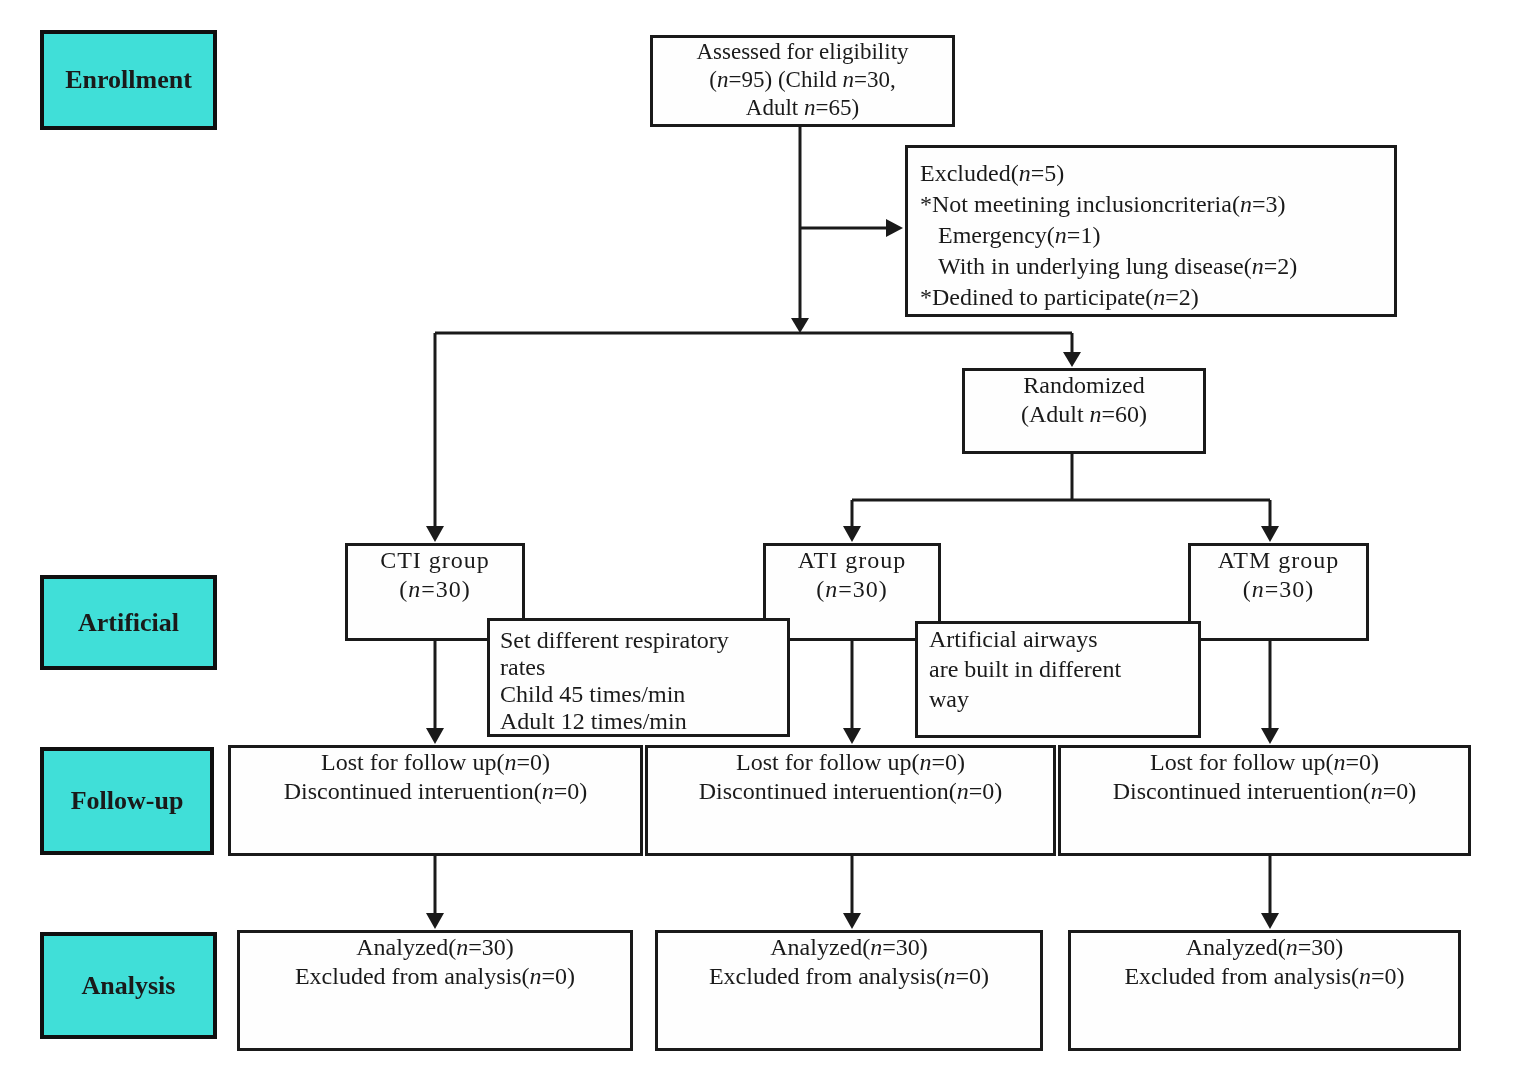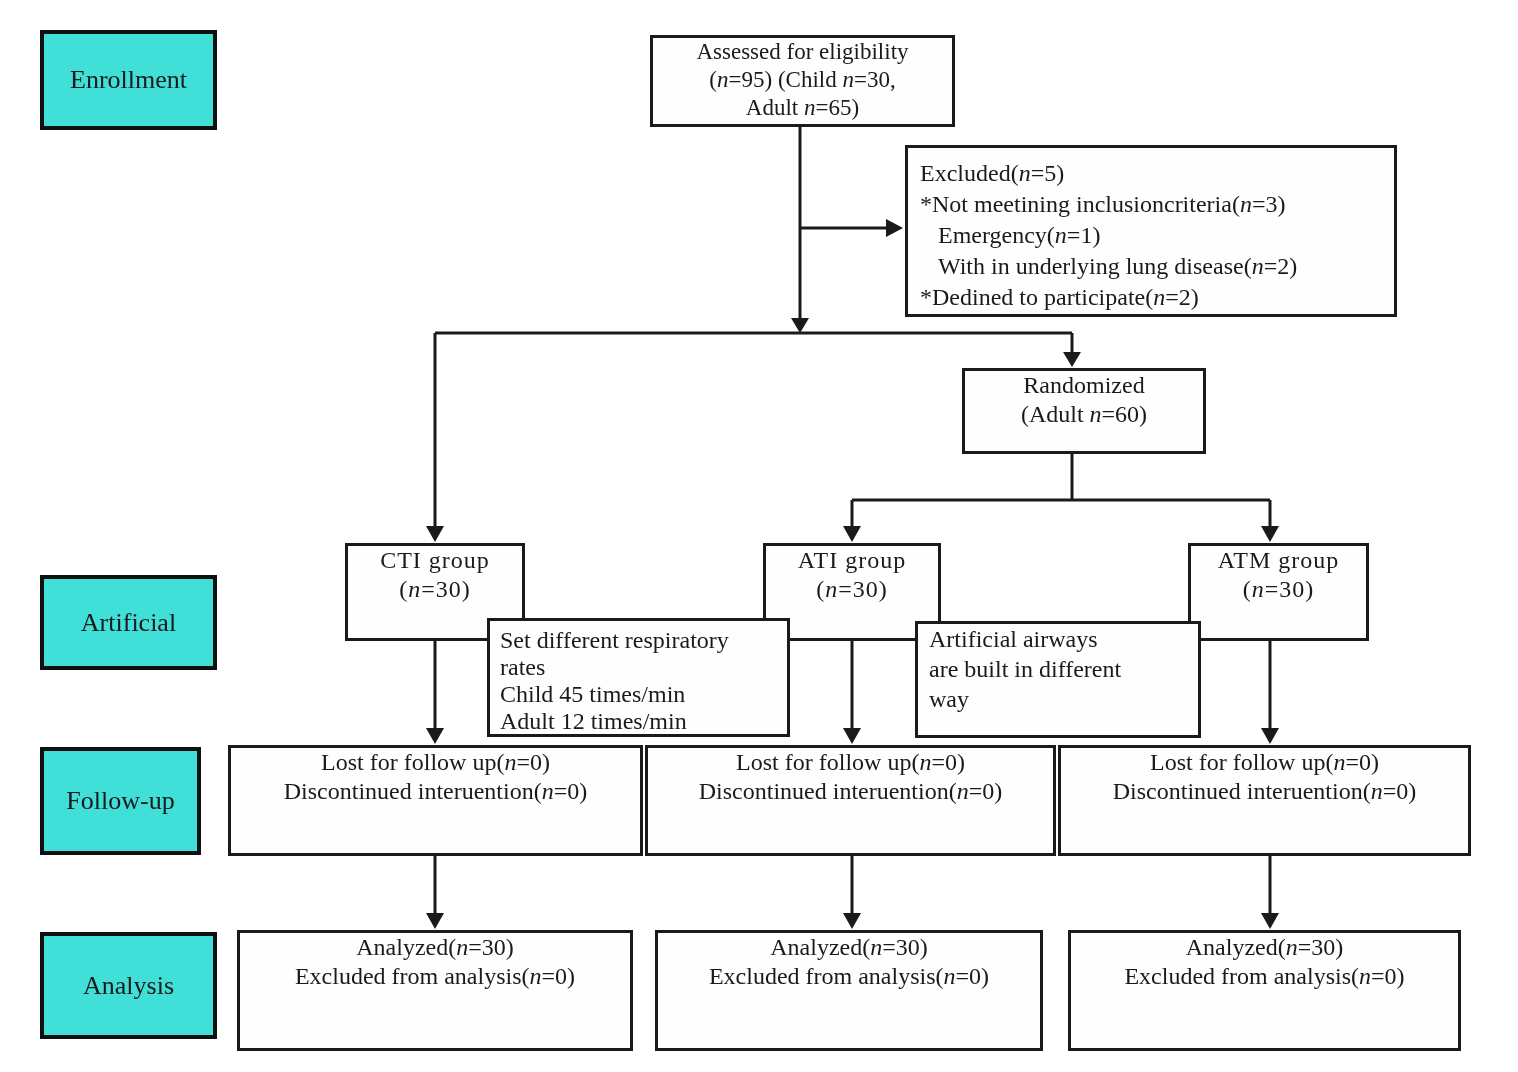--- a/index.html
+++ b/index.html
@@ -36,27 +36,27 @@
   .box .txt{width:100%;}
   .box.left-al{justify-content:flex-start;text-align:left;align-items:flex-start;font-family:Liberation Serif, serif;}
 
   .stage{
     position:absolute;
     background:var(--stage-fill);
     border:4px solid var(--stage-border);
     box-sizing:border-box;
     display:flex;align-items:center;justify-content:center;
     font-family:"Liberation Serif","DejaVu Serif",serif;
-    font-weight:normal;font-size:26px;
+    font-weight:bold;font-size:26px;
   }
 
   
   .stage-enrollment{left:40px;top:30px;width:177px;height:100px;}
   .stage-allocation{left:40px;top:575px;width:177px;height:95px;}
-  .stage-followup{left:40px;top:747px;width:161px;height:108px;}
+  .stage-followup{left:40px;top:747px;width:174px;height:108px;}
   .stage-analysis{left:40px;top:932px;width:177px;height:107px;}
 
   .assessed{left:650px;top:35px;width:305px;height:92px;line-height:28px;font-size:23px;}
   .excluded{left:905px;top:145px;width:492px;height:172px;padding:10px 12px;line-height:31px;}
   .randomized{left:962px;top:368px;width:244px;height:86px;}
   .cti{left:345px;top:543px;width:180px;height:98px;letter-spacing:1px;}
   .ati{left:763px;top:543px;width:178px;height:98px;letter-spacing:1px;}
   .atm{left:1188px;top:543px;width:181px;height:98px;letter-spacing:1px;}
   .resp-note{left:487px;top:618px;width:303px;height:119px;padding:6px 10px;line-height:27px;}
   .airway-note{left:915px;top:621px;width:286px;height:117px;padding:10px 10px 10px:22px;padding-left:11px;line-height:30px;}

